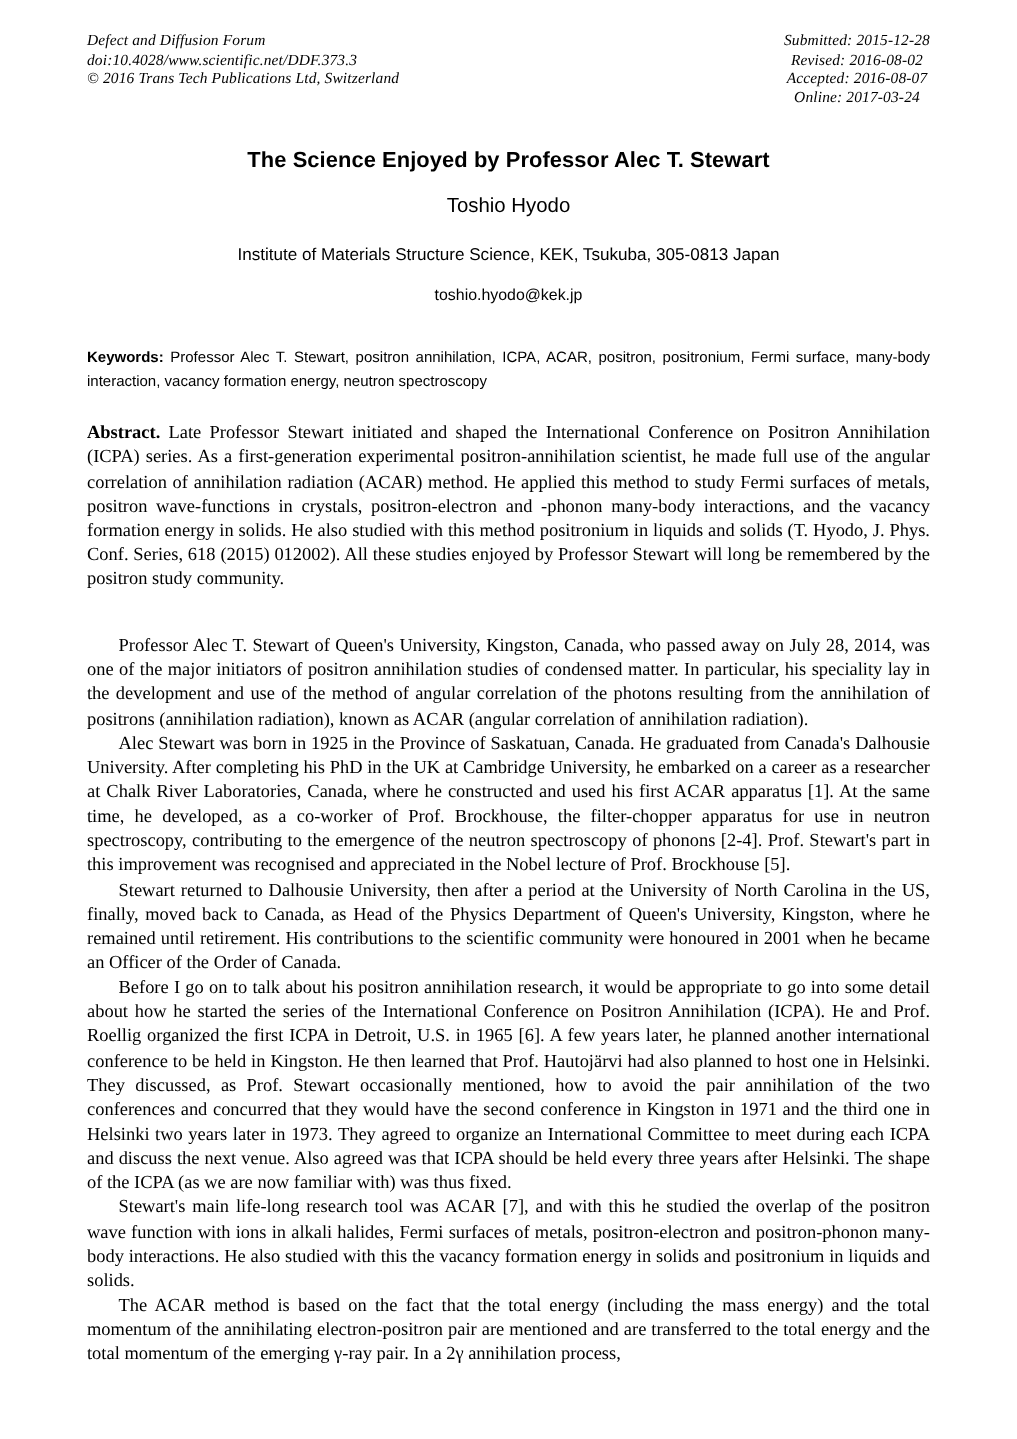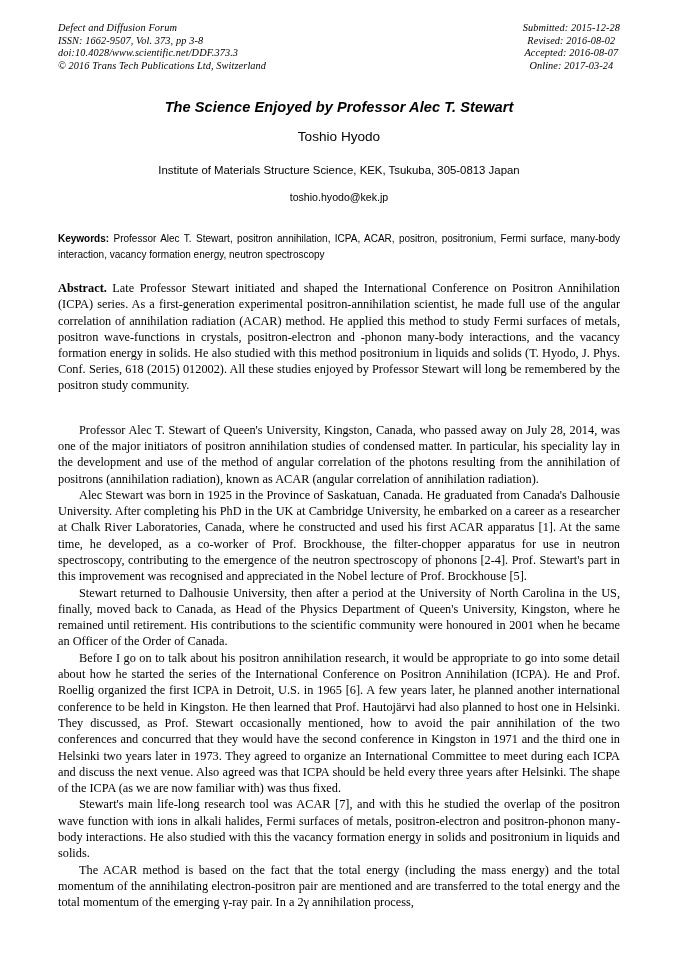--- a/index.html
+++ b/index.html
@@ -41,21 +41,20 @@
   .title-block {
     margin-top: 26px;
     text-align: center;
   }
   .paper-title {
     font-family: "Liberation Sans", "DejaVu Sans", sans-serif;
     font-weight: bold;
     font-size: 14.6px;
     line-height: 18px;
     letter-spacing: 0.05px;
-    font-style: italic;
   }
   .paper-author {
     font-family: "Liberation Sans", "DejaVu Sans", sans-serif;
     font-size: 13.6px;
     line-height: 16px;
     margin-top: 13px;
   }
   .paper-affiliation {
     font-family: "Liberation Sans", "DejaVu Sans", sans-serif;
     font-size: 11.4px;
@@ -110,21 +109,20 @@
   }
 </style>
 </head>
 <body>
 
 <div class="page">
 
   <div class="journal-header">
     <div class="left">
       <div>Defect and Diffusion Forum</div>
-      <div>ISSN: 1662-9507, Vol. 373, pp 3-8</div>
       <div>doi:10.4028/www.scientific.net/DDF.373.3</div>
       <div>© 2016 Trans Tech Publications Ltd, Switzerland</div>
     </div>
     <div class="right">
       <div>Submitted: 2015-12-28</div>
       <div>Revised: 2016-08-02</div>
       <div>Accepted: 2016-08-07</div>
       <div>Online: 2017-03-24</div>
     </div>
   </div>

